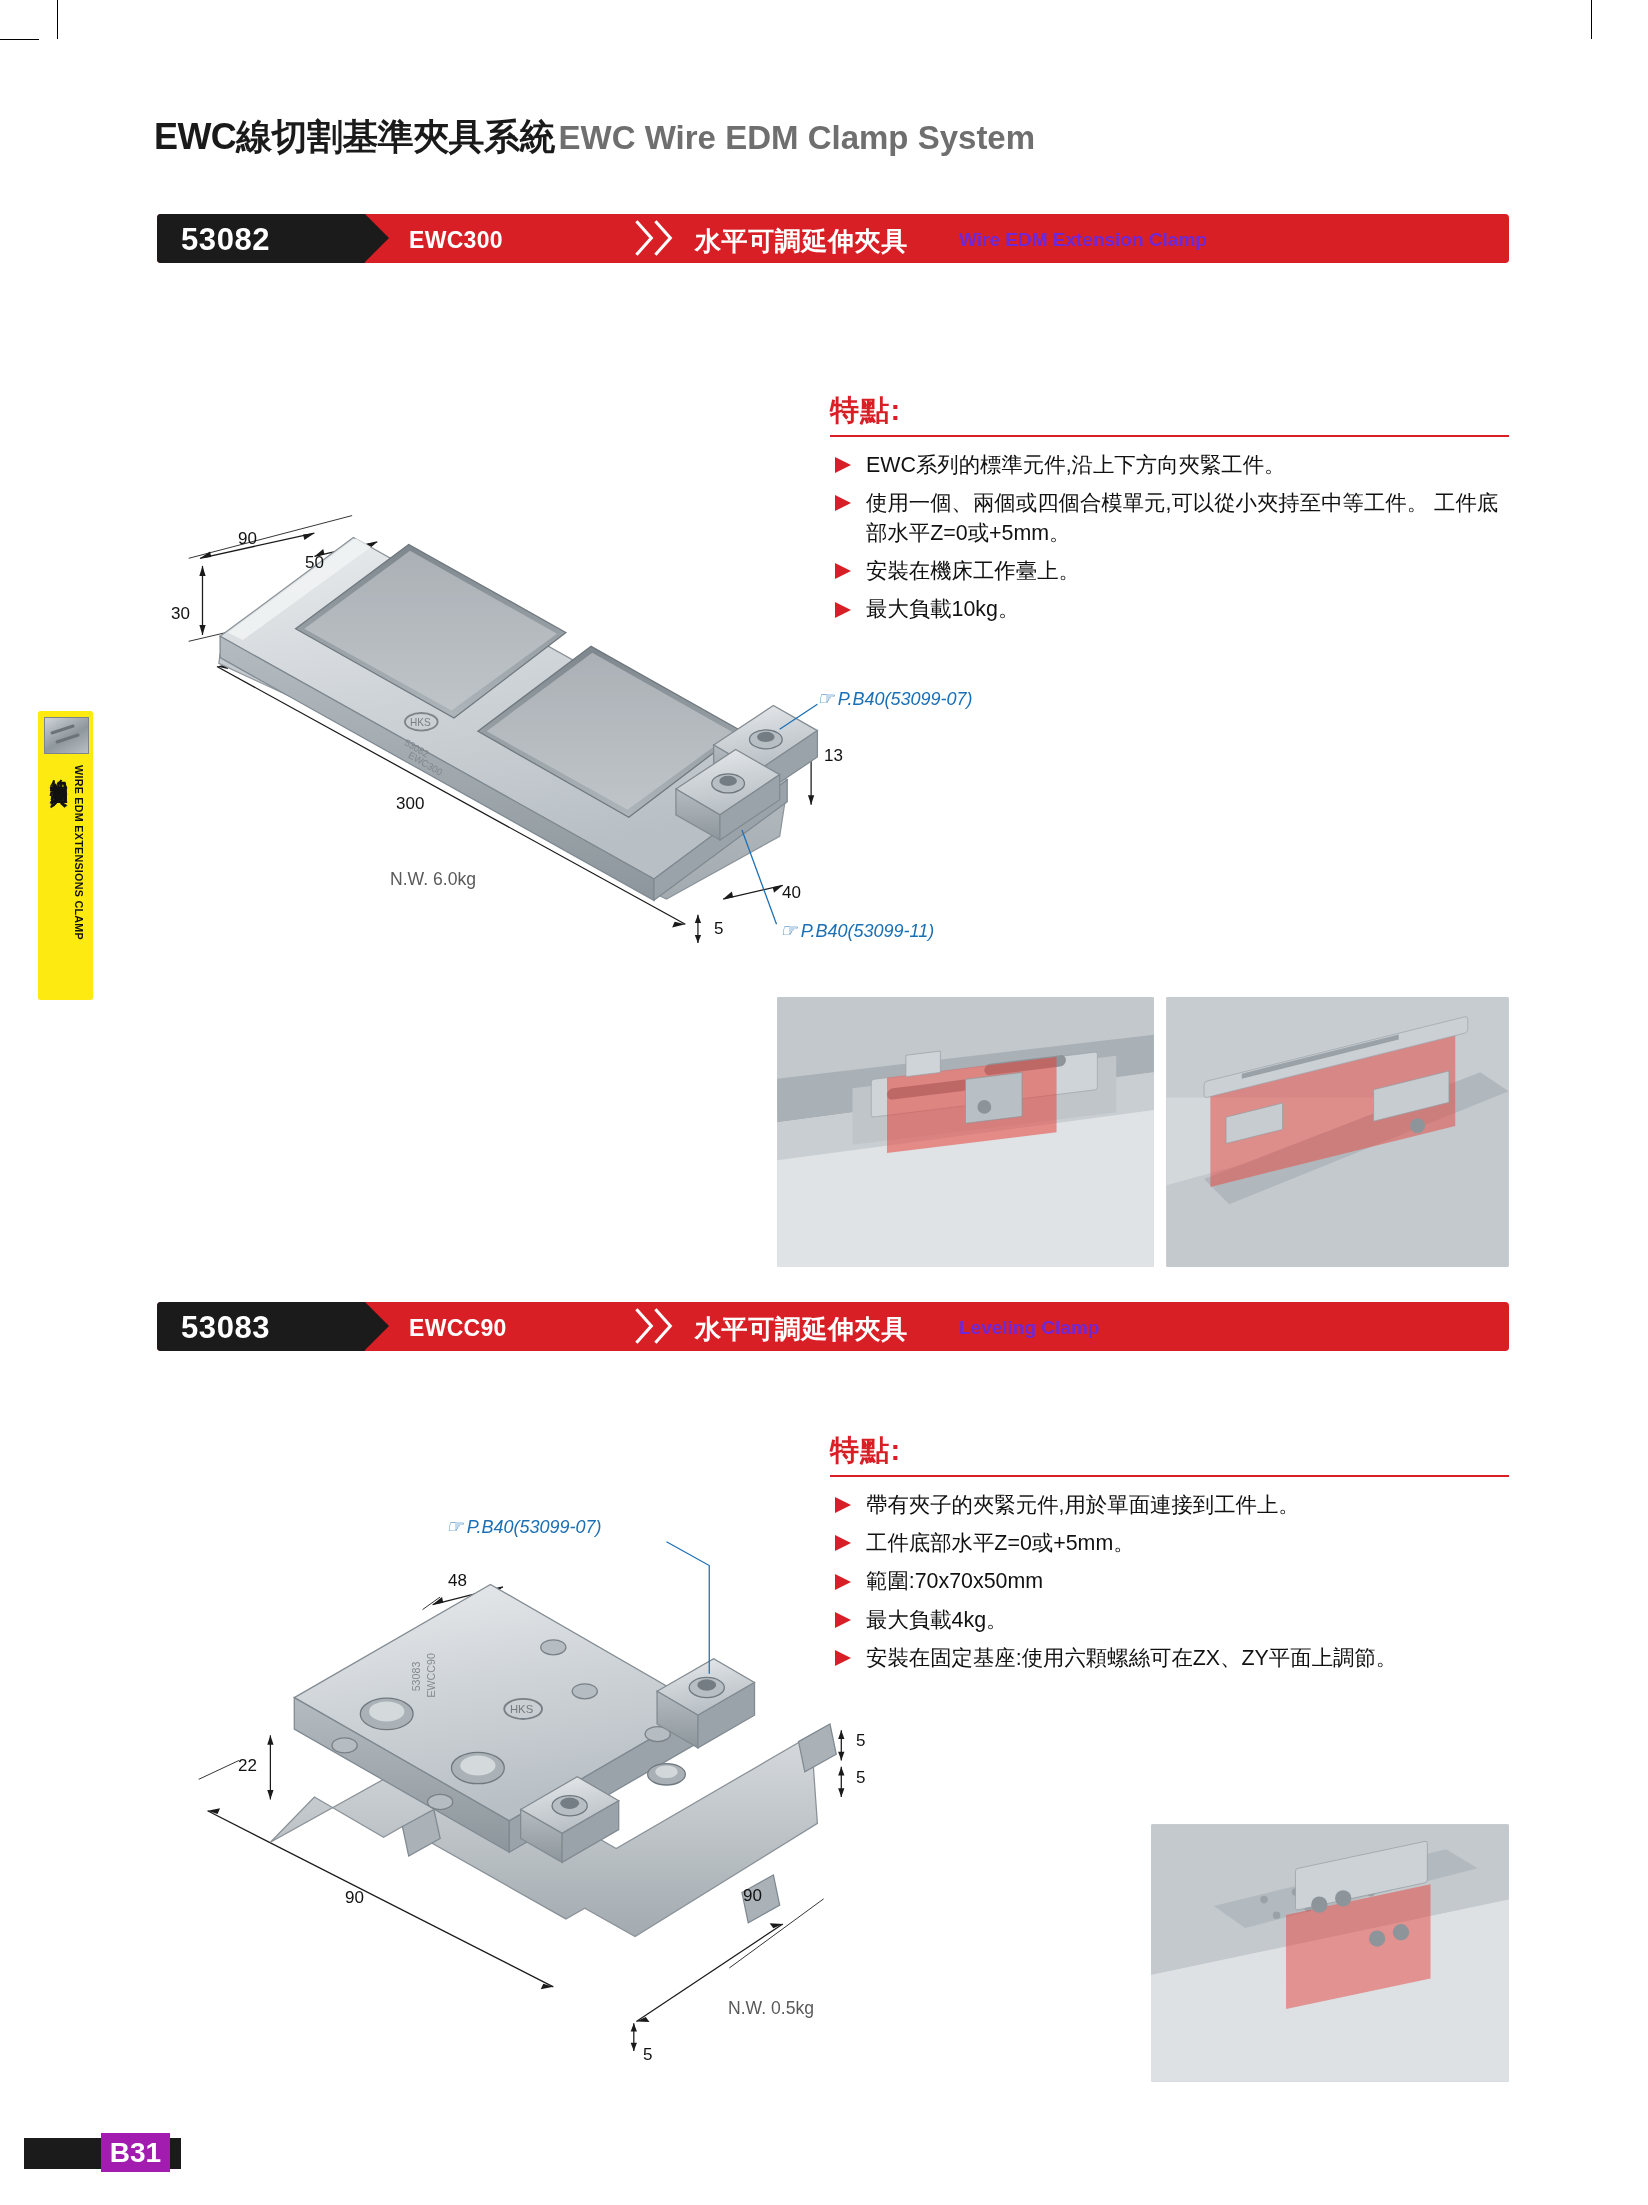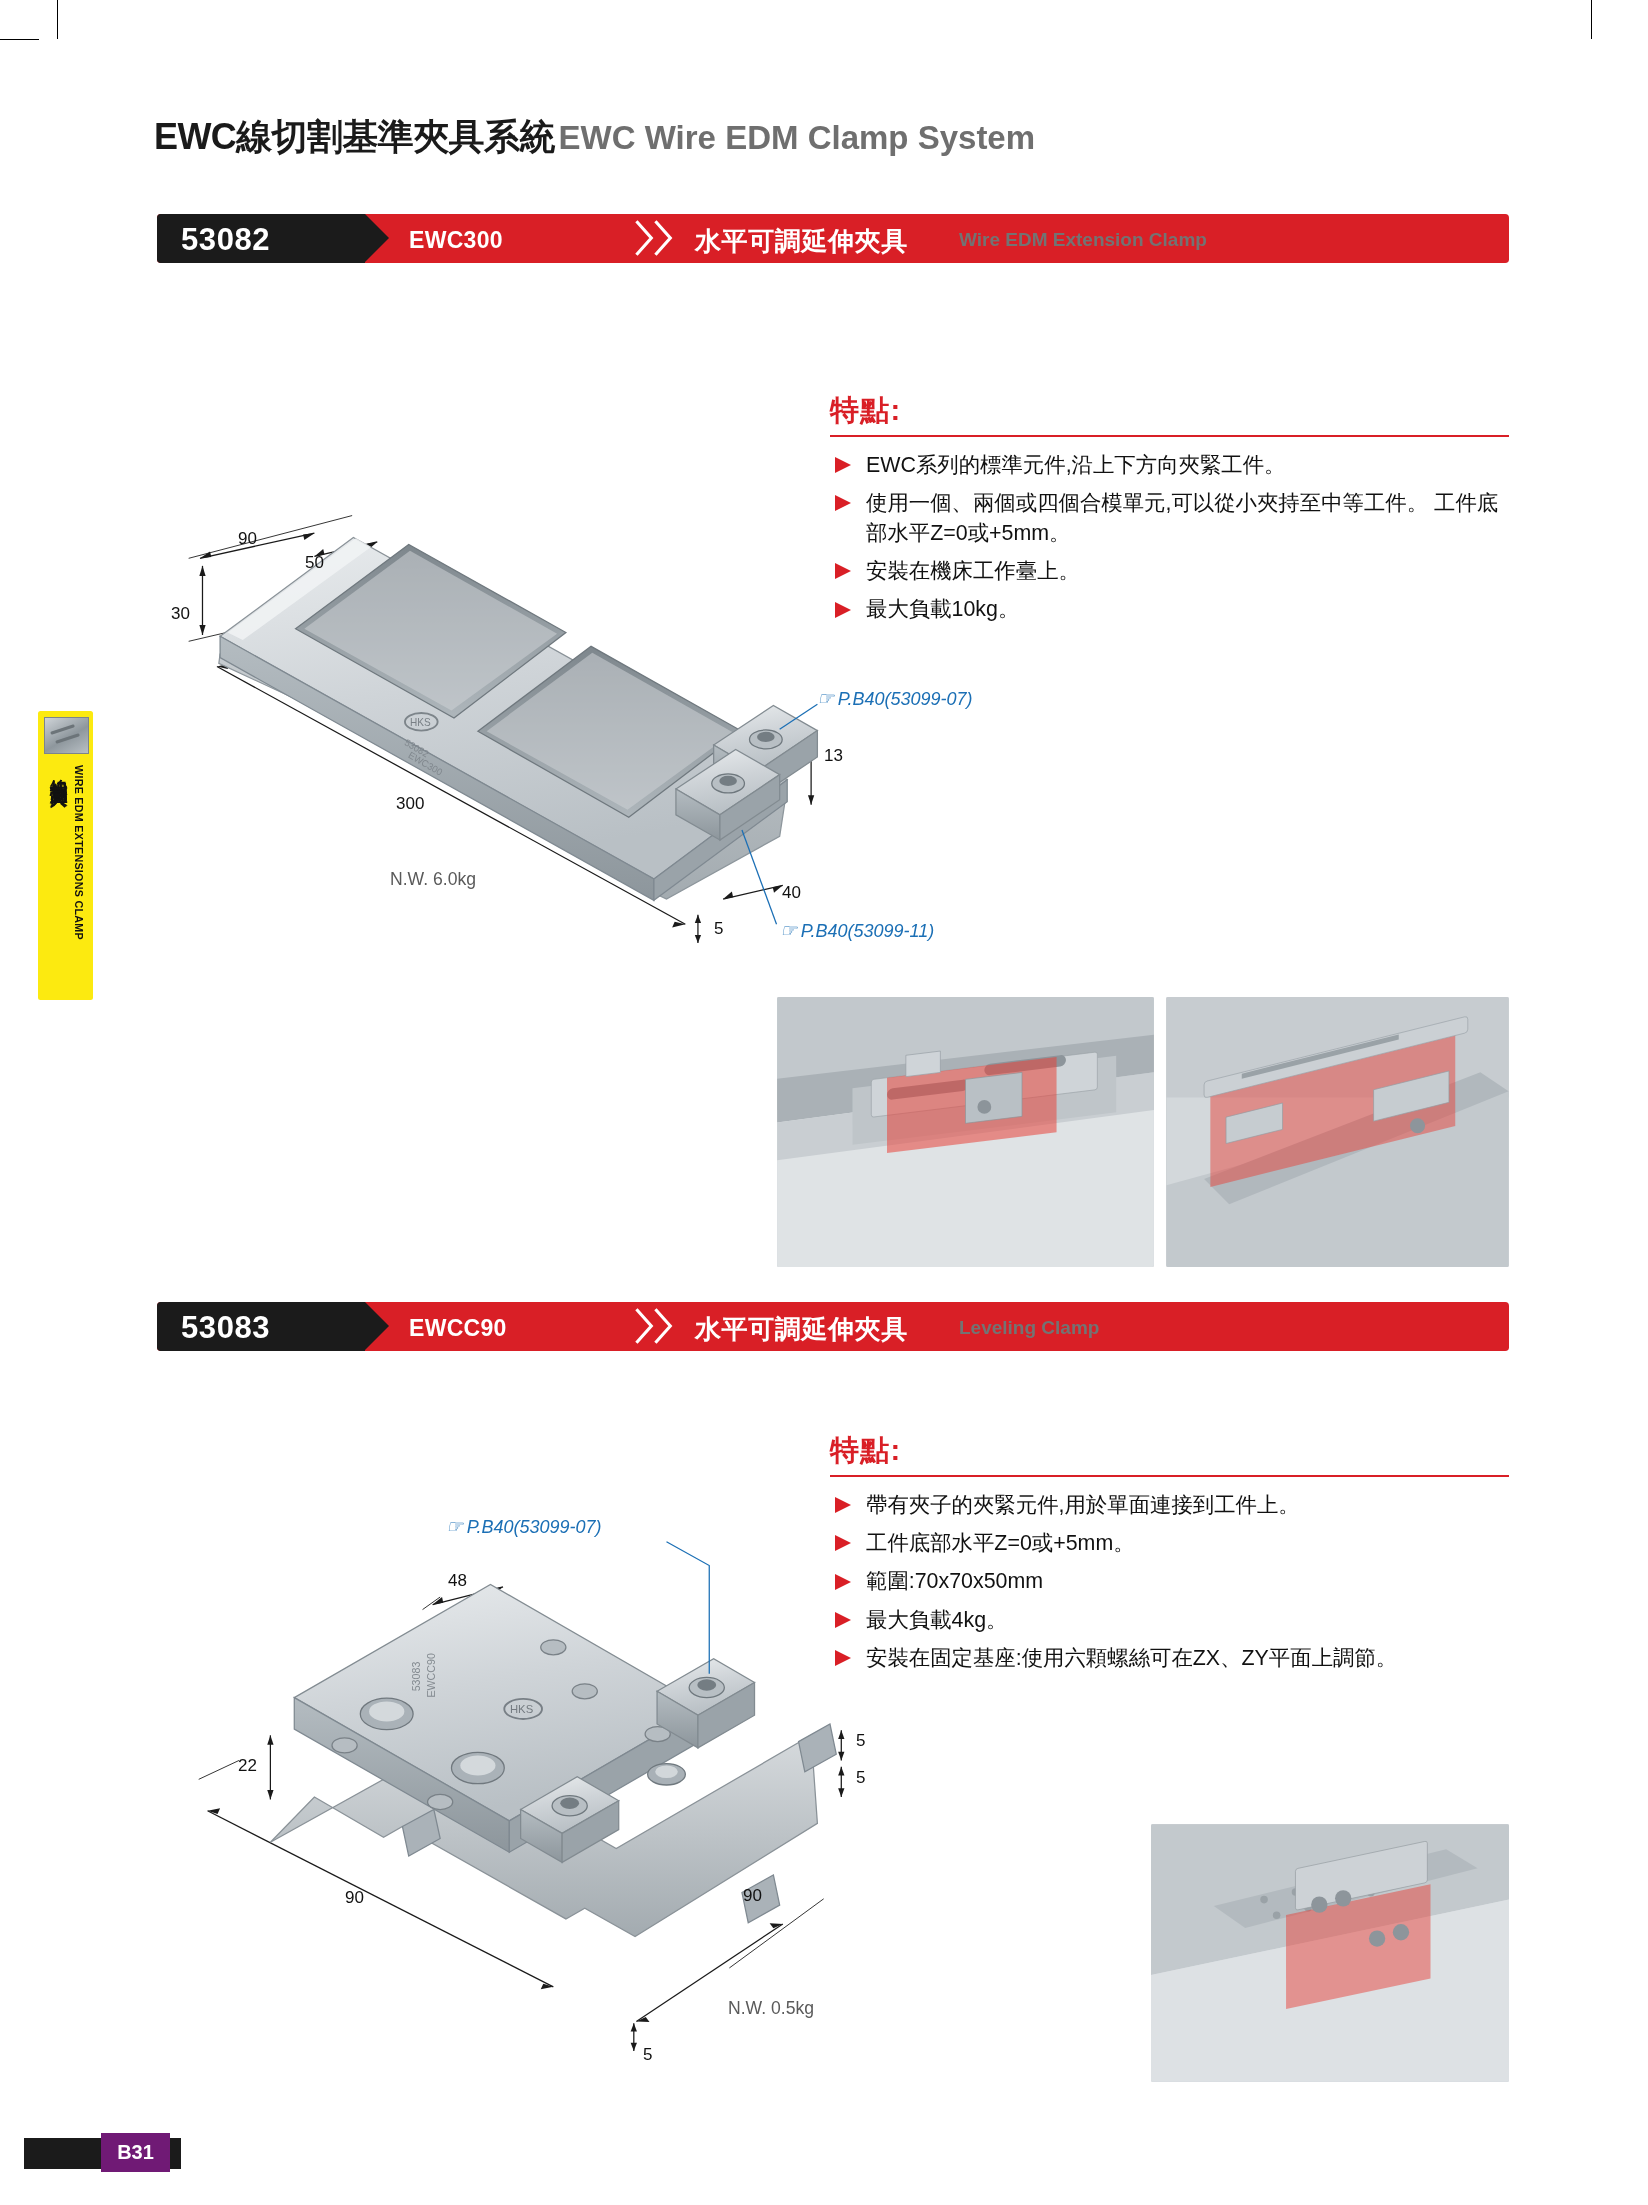--- a/index.html
+++ b/index.html
@@ -57,21 +57,21 @@
   .chev {
     position:absolute; top:6.3px; width:16.3px; height:36px;
   }
   .chev svg { display:block; }
   .banner .name-zh {
     position:absolute; top:10px;
     font-size:26px; font-weight:700; color:#fff; letter-spacing:0.6px;
   }
   .banner .name-en {
     position:absolute; top:15px;
-    font-size:19px; font-weight:700; color:#737373;
+    font-size:19px; font-weight:700; color:#6d28d9;
   }
 
   
   .features { position:absolute;margin-top:48px; }
   .features .head {
     font-size:29px; font-weight:700; color:#d91f26; letter-spacing:1.3px;
   }
   .features .rule {
     margin-top:3.8px; height:1.9px; background:#d91f26; width:100%;
   }
@@ -128,21 +128,21 @@
     position:absolute; border-radius:1.9px; overflow:hidden;
     background:#c9ced2;
   }
 
   
   .footer-bar {
     position:absolute; left:24px; bottom:36px; width:157px; height:31px; background:#1b1b1b;
   }
   .footer-page {
     position:absolute; left:101px; bottom:33px; width:69px; height:39px;
-    background:#701a75; color:#fff; font-size:20px; font-weight:700;
+    background:#a21caf; color:#fff; font-size:28px; font-weight:700;
     display:flex; align-items:center; justify-content:center;
   }
 </style>
 </head>
 <body>
 
 <div class="page">
 
   <div class="crop v" style="left:57px; top:0;"></div>
   <div class="crop v" style="left:1591px; top:0;"></div>

